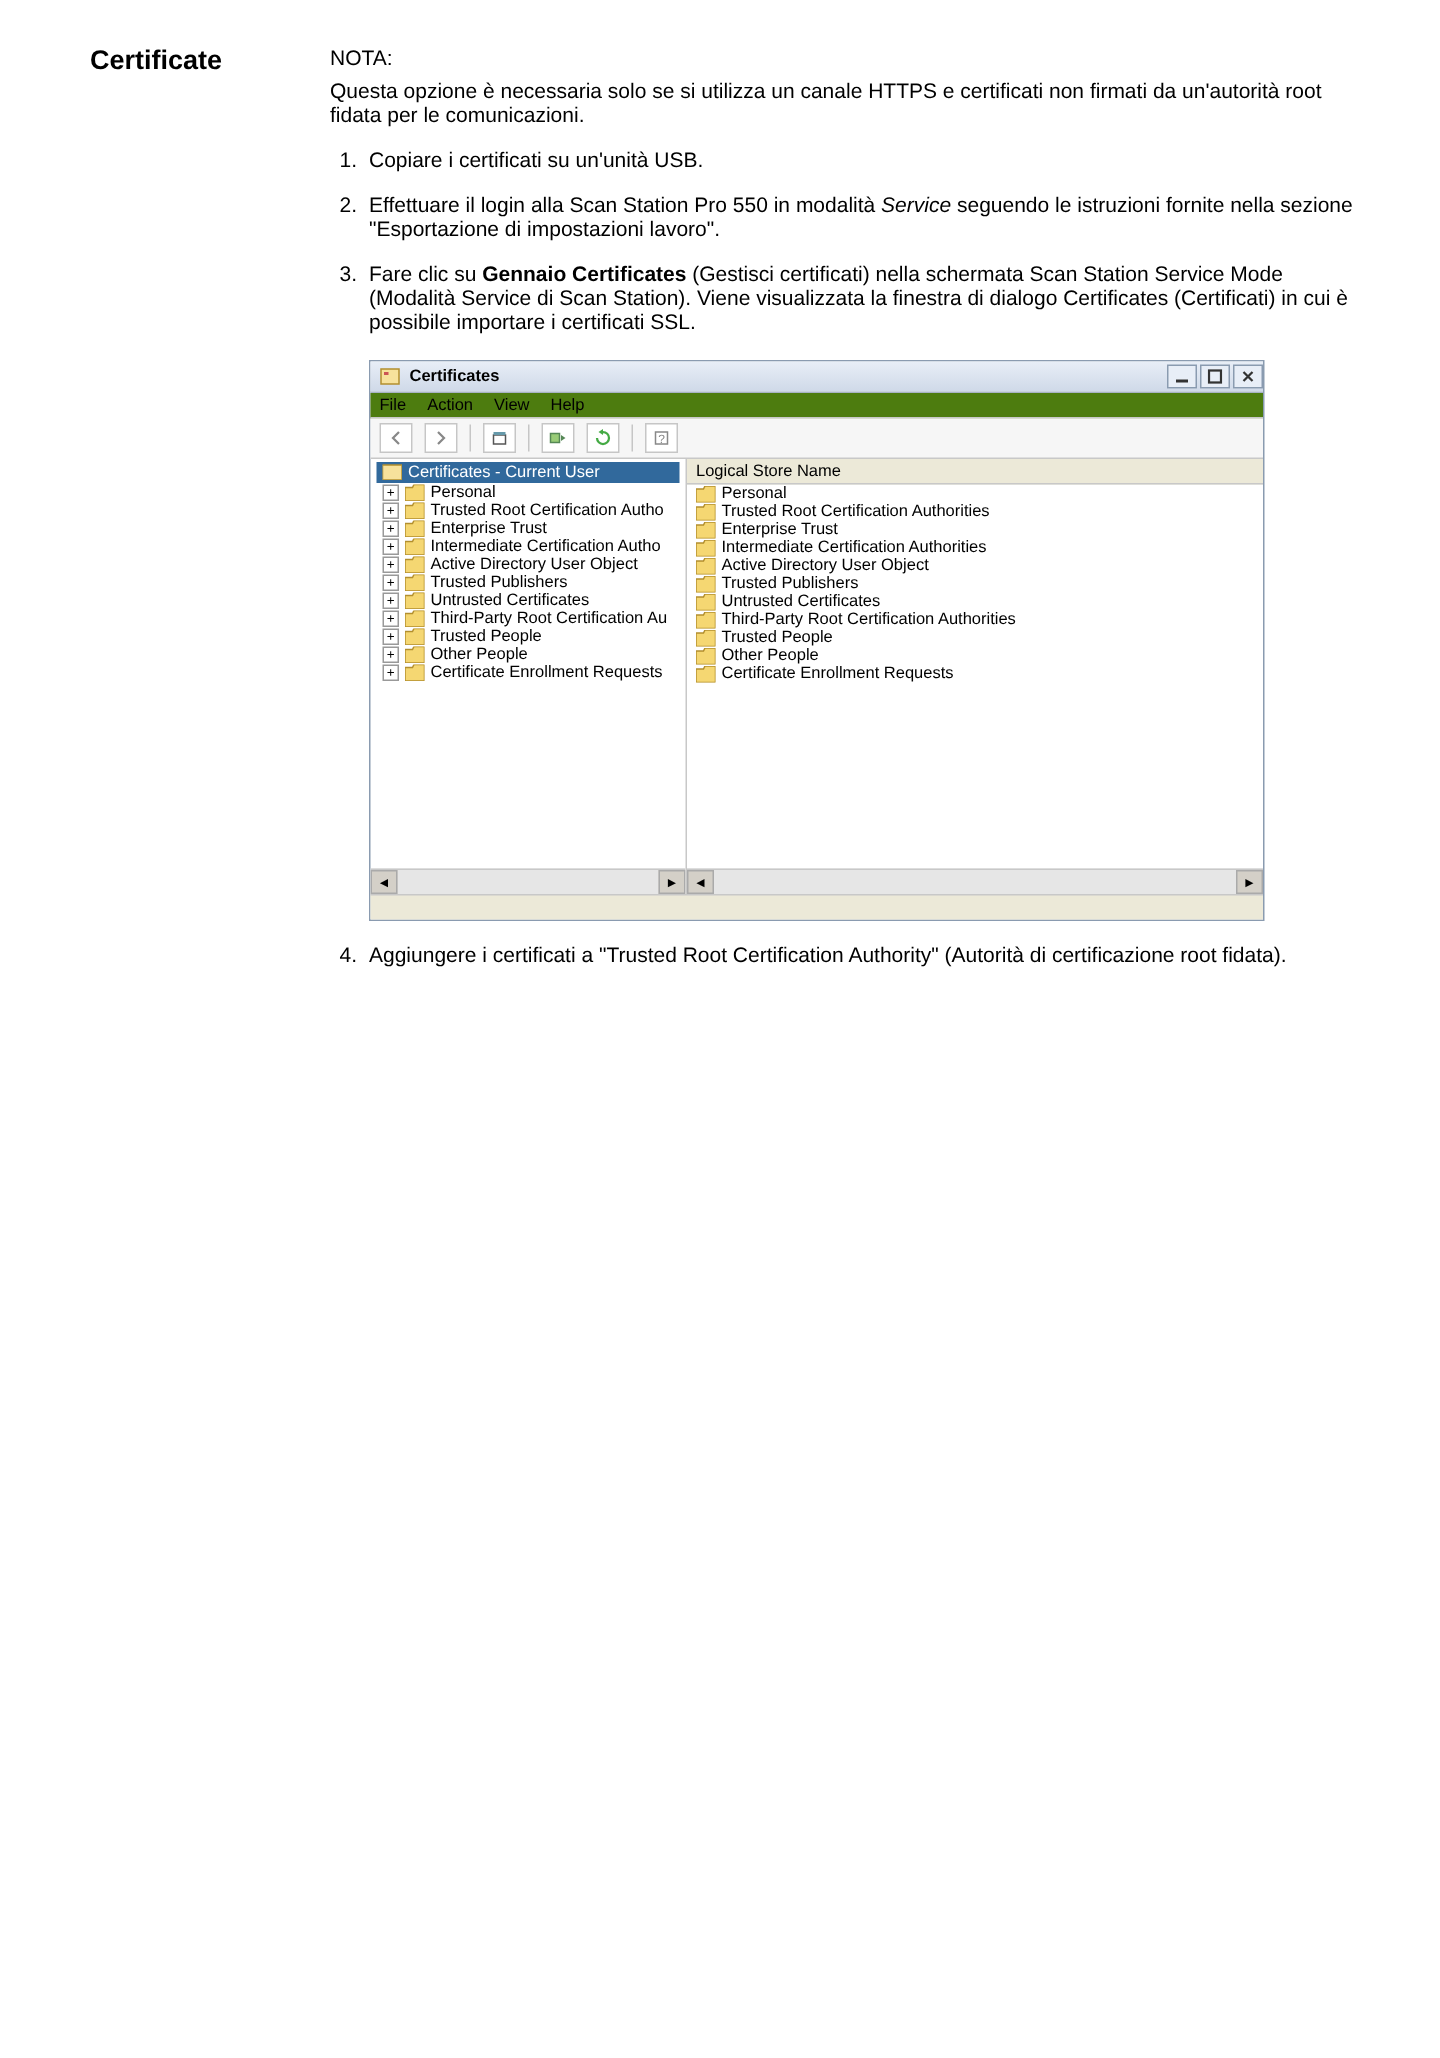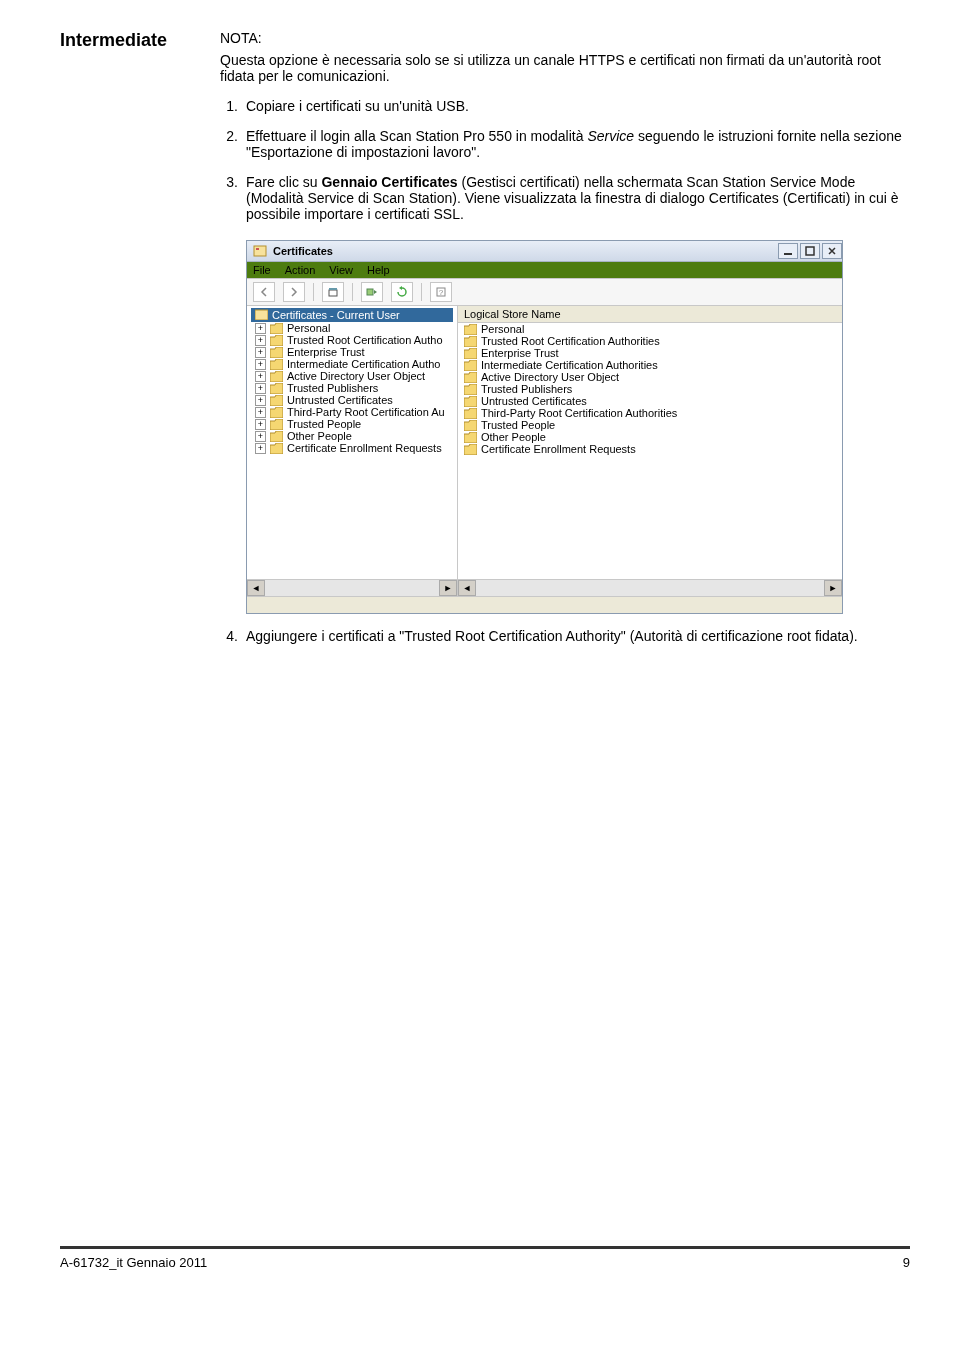--- a/index.html
+++ b/index.html
@@ -190,21 +190,21 @@
     display:flex;justify-content:space-between;
   }
 </style>
 </head>
 <body>
 
 <div class="page">
 
   <div class="two-col">
     <div class="left-col">
-      <div class="section-head">Intermediate</div>
+      <div class="section-head">Certificate</div>
     </div>
     <div class="right-col">
 
       <div class="note-row">
         <span>NOTA:</span>
         <span>Questa opzione è necessaria solo se si utilizza un canale HTTPS e certificati non firmati da un'autorità root fidata per le comunicazioni.</span>
       </div>
 
       <div class="step">
         <div class="step-num">1.</div>
@@ -471,21 +471,14 @@
       </div>
 
       <div class="step">
         <div class="step-num">4.</div>
         <div class="step-body">Aggiungere i certificati a "Trusted Root Certification Authority" (Autorità di certificazione root fidata).</div>
       </div>
 
     </div>
   </div>
 
-  <div class="footer">
-    <div class="footer-sep"></div>
-    <div class="footer-row">
-      <span>A-61732_it  Gennaio 2011</span>
-      <span>9</span>
-    </div>
-  </div>
 
 </div>
 
 </body></html>

